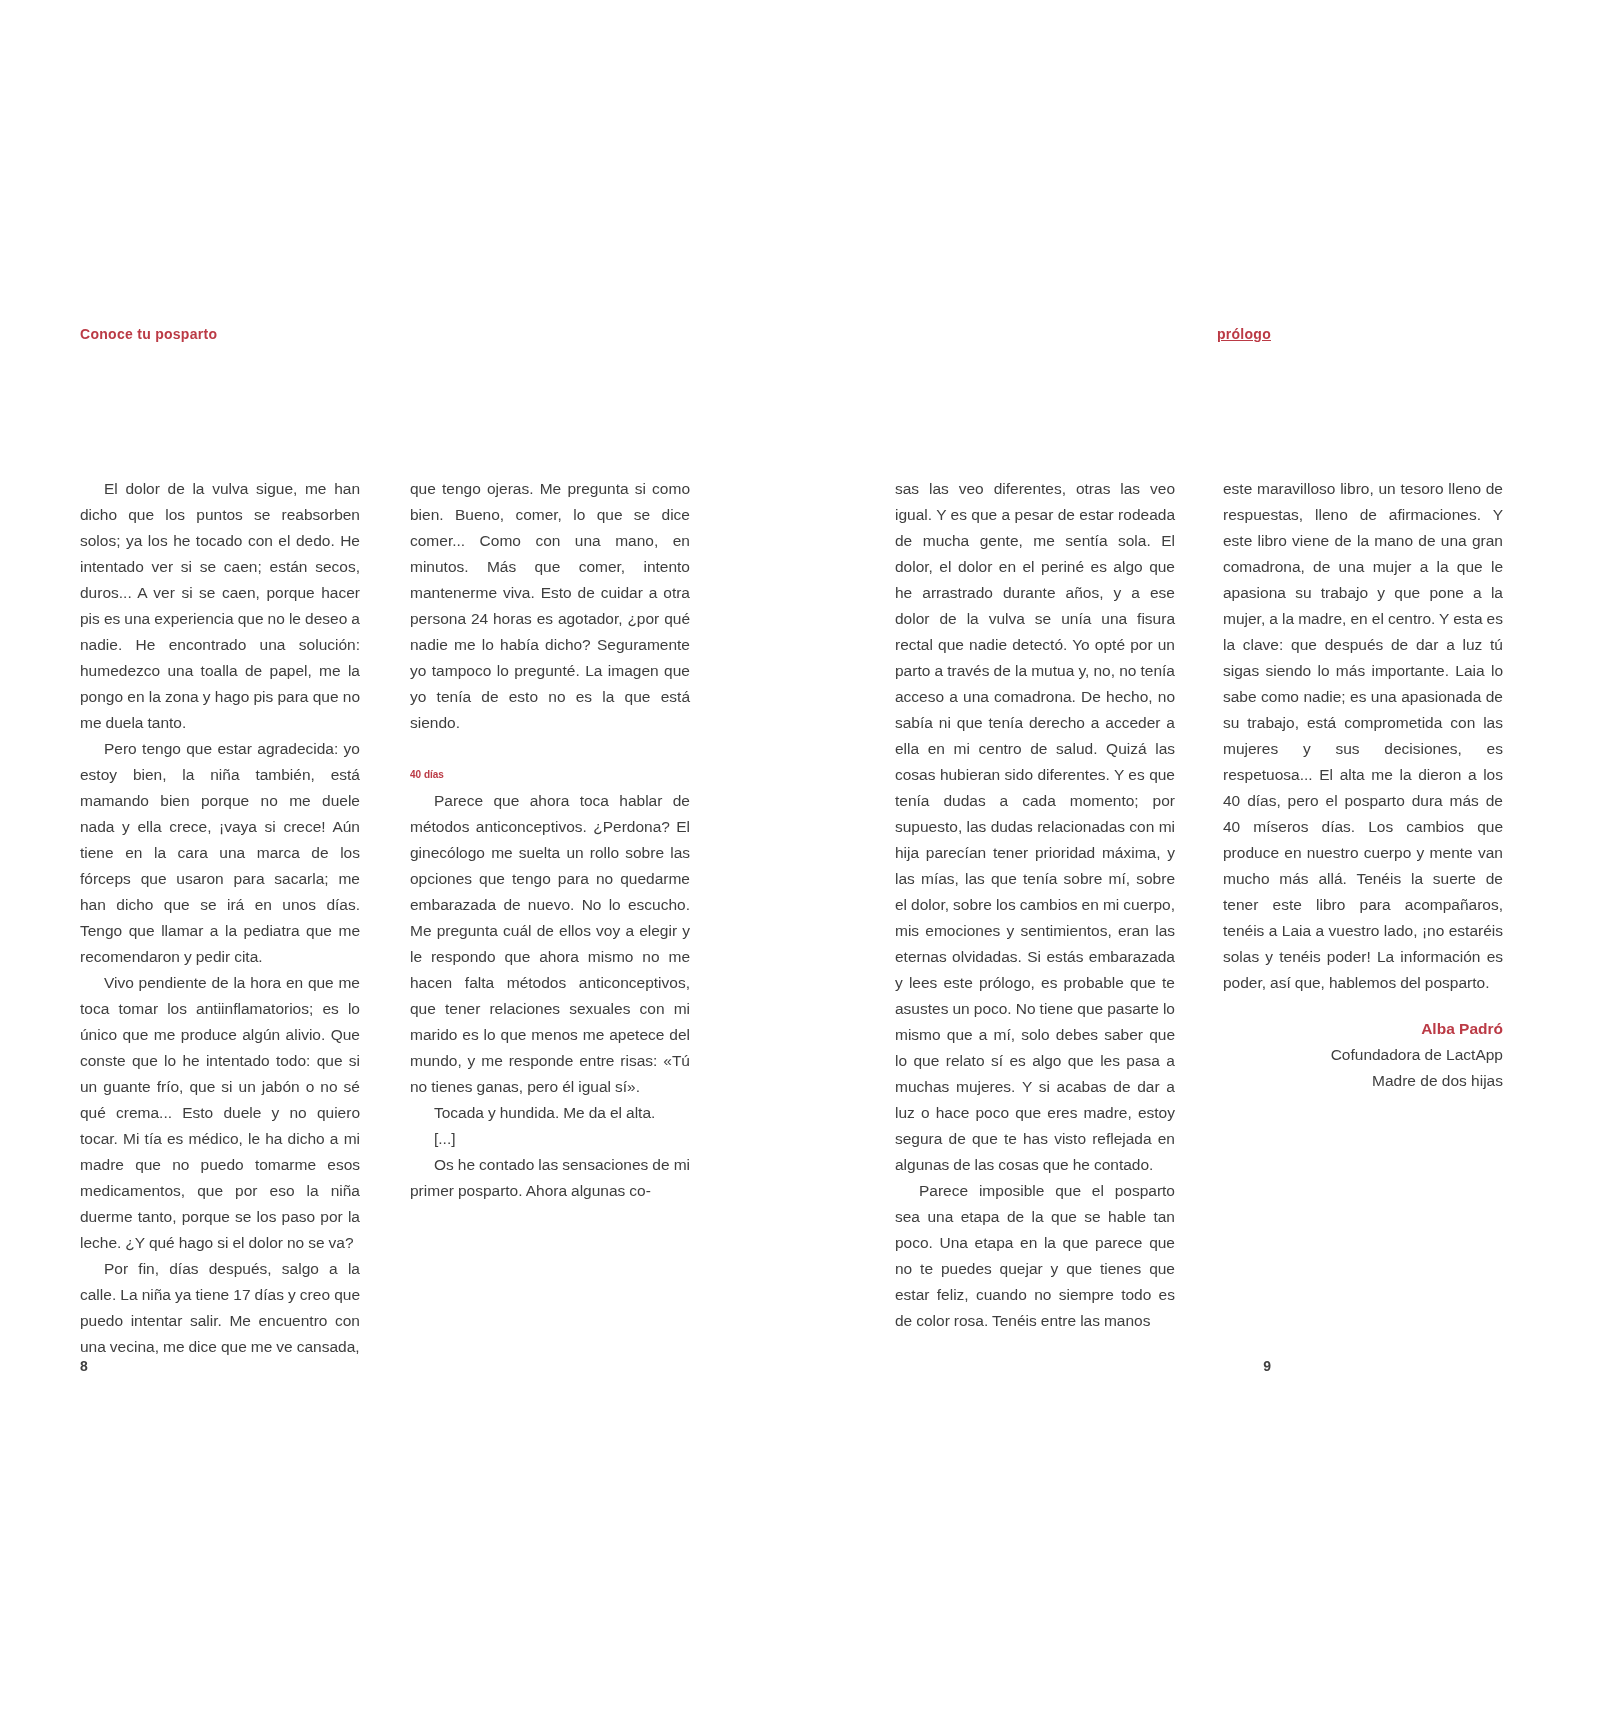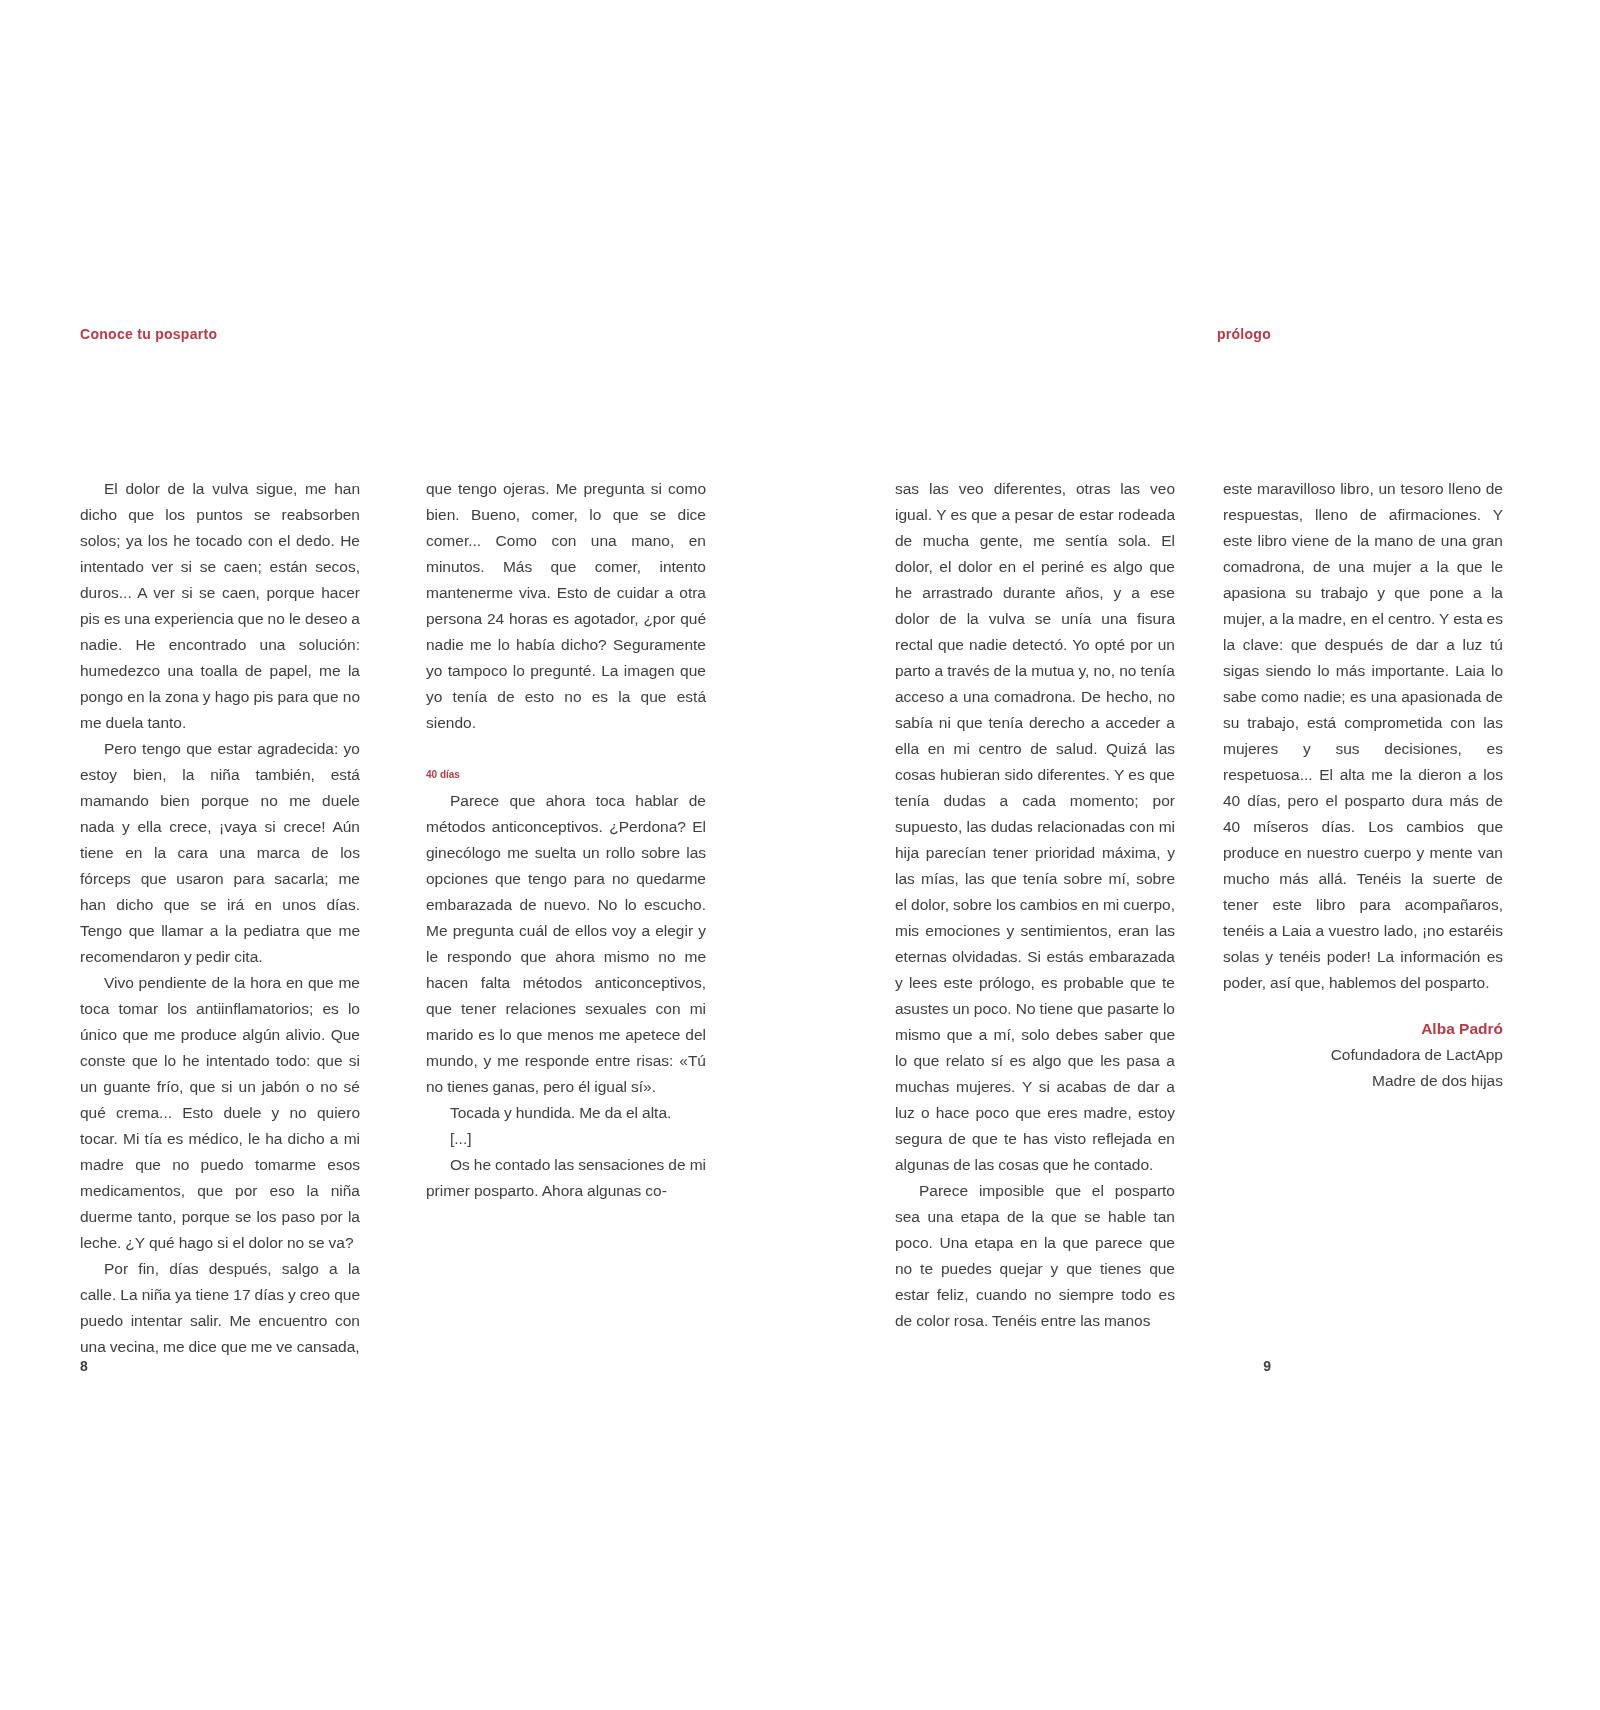--- a/index.html
+++ b/index.html
@@ -17,28 +17,28 @@
   }
   .running-head {
     position: absolute;
     top: 326px;
     font-size: 14px;
     font-weight: bold;
     color: var(--accent, #bb3a45);
     letter-spacing: 0.02em;
   }
   .running-head.lefthead { left: 80px; }
-  .running-head.righthead { right: 97px; text-align: right; }
+  .running-head.righthead { right: 97px; text-align: right; text-decoration: underline; }
   .col {
     position: absolute;
     top: 476px;
     width: 280px;
   }
   .col1 { left: 80px; }
-  .col2 { left: 426px; }
+  .col2 { left: 410px; }
   .col3 { left: 895px; }
   .col4 { left: 1223px; }
   .col p {
     margin: 0;
     font-size: 15.5px;
     line-height: 26px;
     text-align: justify;
     hyphens: auto;
     -webkit-hyphens: auto;
     word-spacing: -0.02em;

